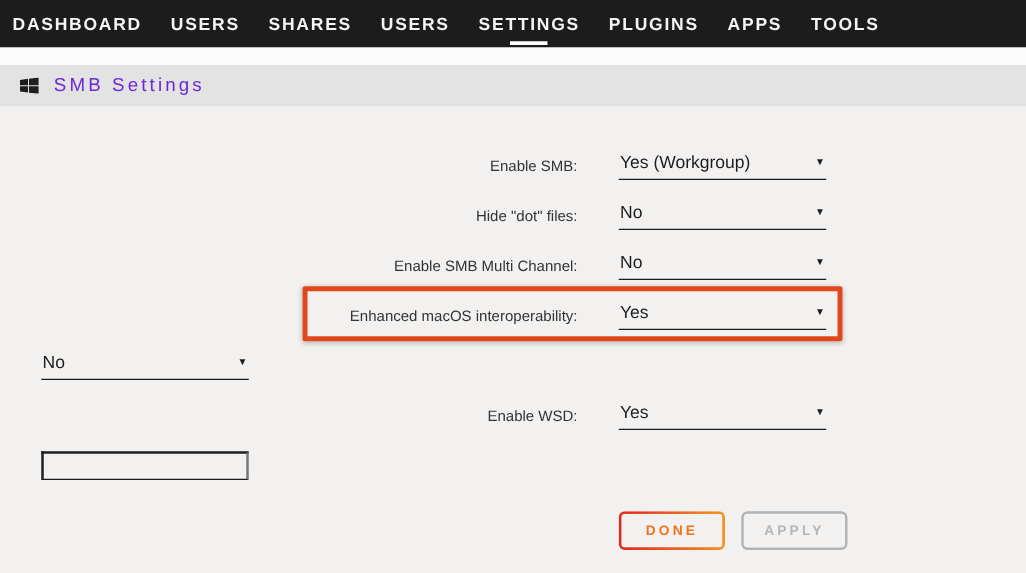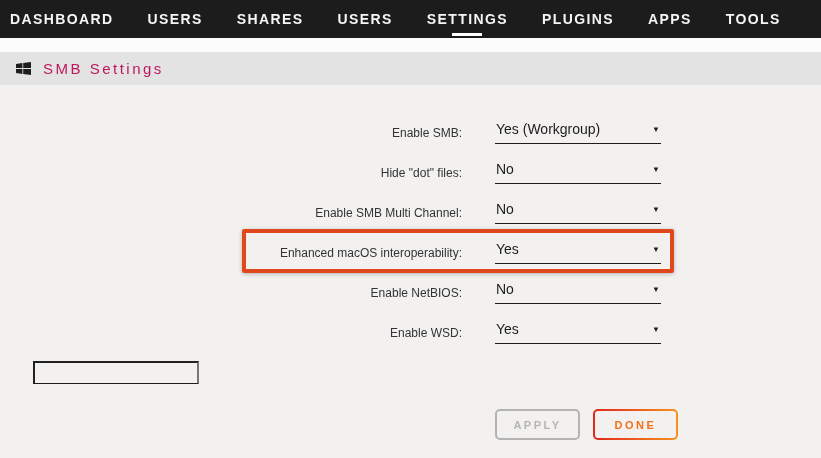--- a/index.html
+++ b/index.html
@@ -10,21 +10,21 @@
     overflow: hidden;
   }
 
   
   .topnav {
     height: 38px;
     background: #1d1c1c;
     display: flex;
     align-items: center;
     padding-left: 10px;
-    gap: 34px;
+    gap: 23px;
   }
   .nav-item {
     position: relative;
     color: #f5f5f5;
     font-size: 14px;
     font-weight: 700;
     letter-spacing: 1.4px;
     cursor: pointer;
     white-space: nowrap;
   }
@@ -46,21 +46,21 @@
     background: #e4e3e3;
     display: flex;
     align-items: center;
     padding-left: 16px;
   }
   .win-icon { width: 15px; height: 13px; display: block; }
   .page-title {
     margin-left: 12px;
     font-size: 15px;
     letter-spacing: 2.5px;
-    color: #be185d;
+    color: #6d28d9;
   }
 
   
   .content { position: relative; padding-top: 27px; }
   .form-row {
     position: relative;
     height: 40px;
     display: flex;
   }
   .row-label {
@@ -197,37 +197,36 @@
   <div class="form-row">
     <div class="highlight-box"></div>
     <div class="row-label">Enhanced macOS interoperability:</div>
     <div class="row-control">
       <span>Yes</span>
       <span class="arrow">▼</span>
     </div>
   </div>
 
   <div class="form-row">
-    <div class="row-label">Enable NetBIOS:</div>
     <div class="row-control">
       <span>No</span>
       <span class="arrow">▼</span>
     </div>
   </div>
 
   <div class="form-row">
     <div class="row-label">Enable WSD:</div>
     <div class="row-control">
       <span>Yes</span>
       <span class="arrow">▼</span>
     </div>
   </div>
 
   <div class="form-row">
     <input class="row-control" type="text" value="" style="">
   </div>
 
   <div class="button-row">
+    <button class="btn btn-done">DONE</button>
     <button class="btn btn-apply">APPLY</button>
-    <button class="btn btn-done">DONE</button>
   </div>
 
 </div>
 
 </body></html>

